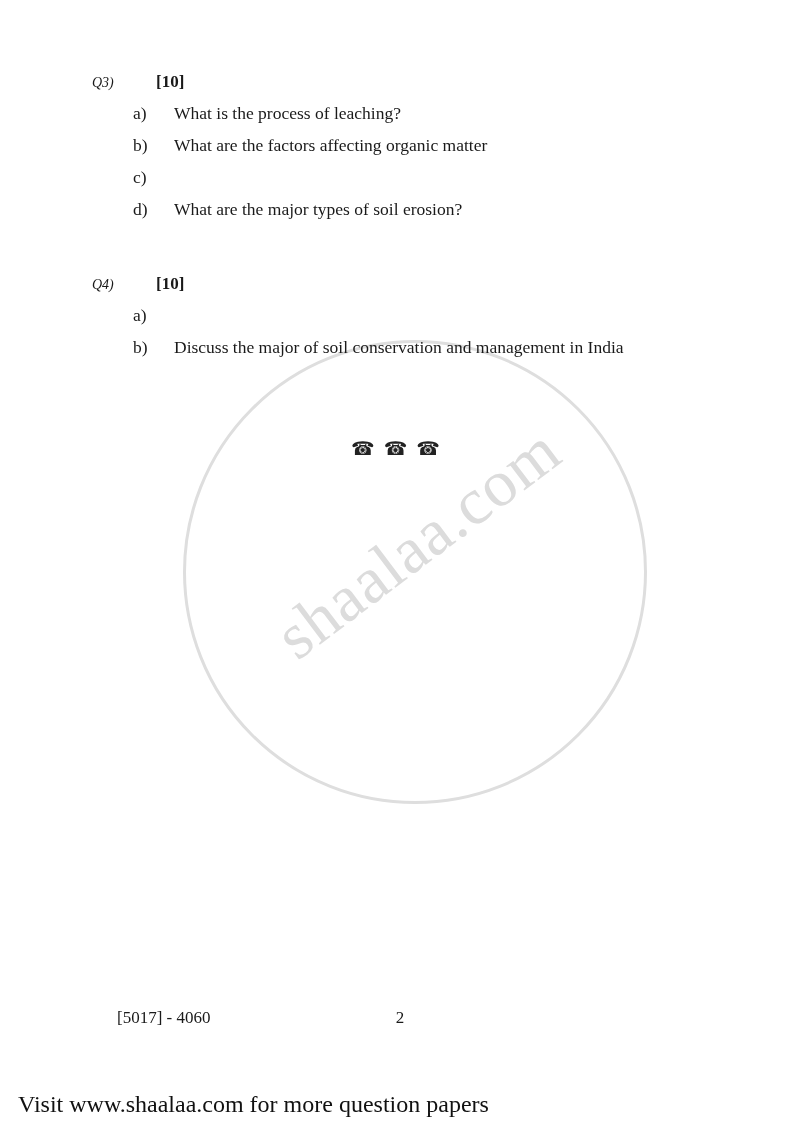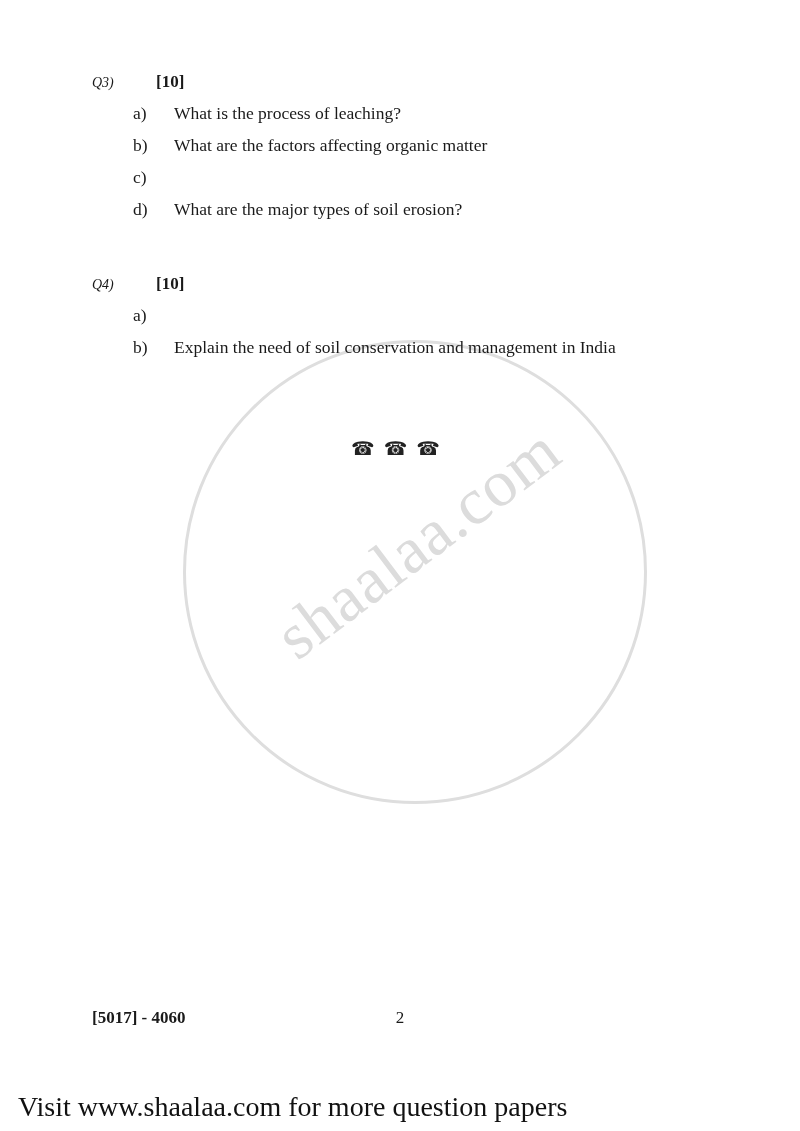--- a/index.html
+++ b/index.html
@@ -122,36 +122,37 @@
     left: 92px;
     right: 92px;
     top: 1008px;
     display: flex;
     align-items: baseline;
     font-size: 17px;
     z-index: 2;
   }
   .footer-code {
     flex: 0 0 auto;
-    font-weight: bold;
+    font-weight: normal;
+    margin-left: 25px;
   }
   .footer-page {
     position: absolute;
     left: 0;
     right: 0;
     text-align: center;
     font-weight: normal;
   }
 
   .visit-bar {
     position: absolute;
     left: 18px;
     top: 1091px;
     font-family: "Liberation Serif", serif;
-    font-size: 28px;
+    font-size: 24px;
     color: #111;
     z-index: 2;
   }
 </style>
 </head>
 <body>
 
 <div class="page">
 
   <div class="watermark">
@@ -189,21 +190,21 @@
       <div class="qhead">
         <span class="qlabel">Q4)</span>
         <span class="qmarks">[10]</span>
       </div>
       <div class="sublist">
         <div class="subitem">
           <span class="subletter">a)</span>
         </div>
         <div class="subitem">
           <span class="subletter">b)</span>
-          <span class="subtext">Explain the need of soil conservation and management in India</span>
+          <span class="subtext">Discuss the major of soil conservation and management in India</span>
         </div>
       </div>
     </div>
 
     <div class="dingbats">☎☎☎</div>
 
     <div class="footer-row">
       <span class="footer-code">[5017] - 4060</span>
       <span class="footer-page">2</span>
     </div>

